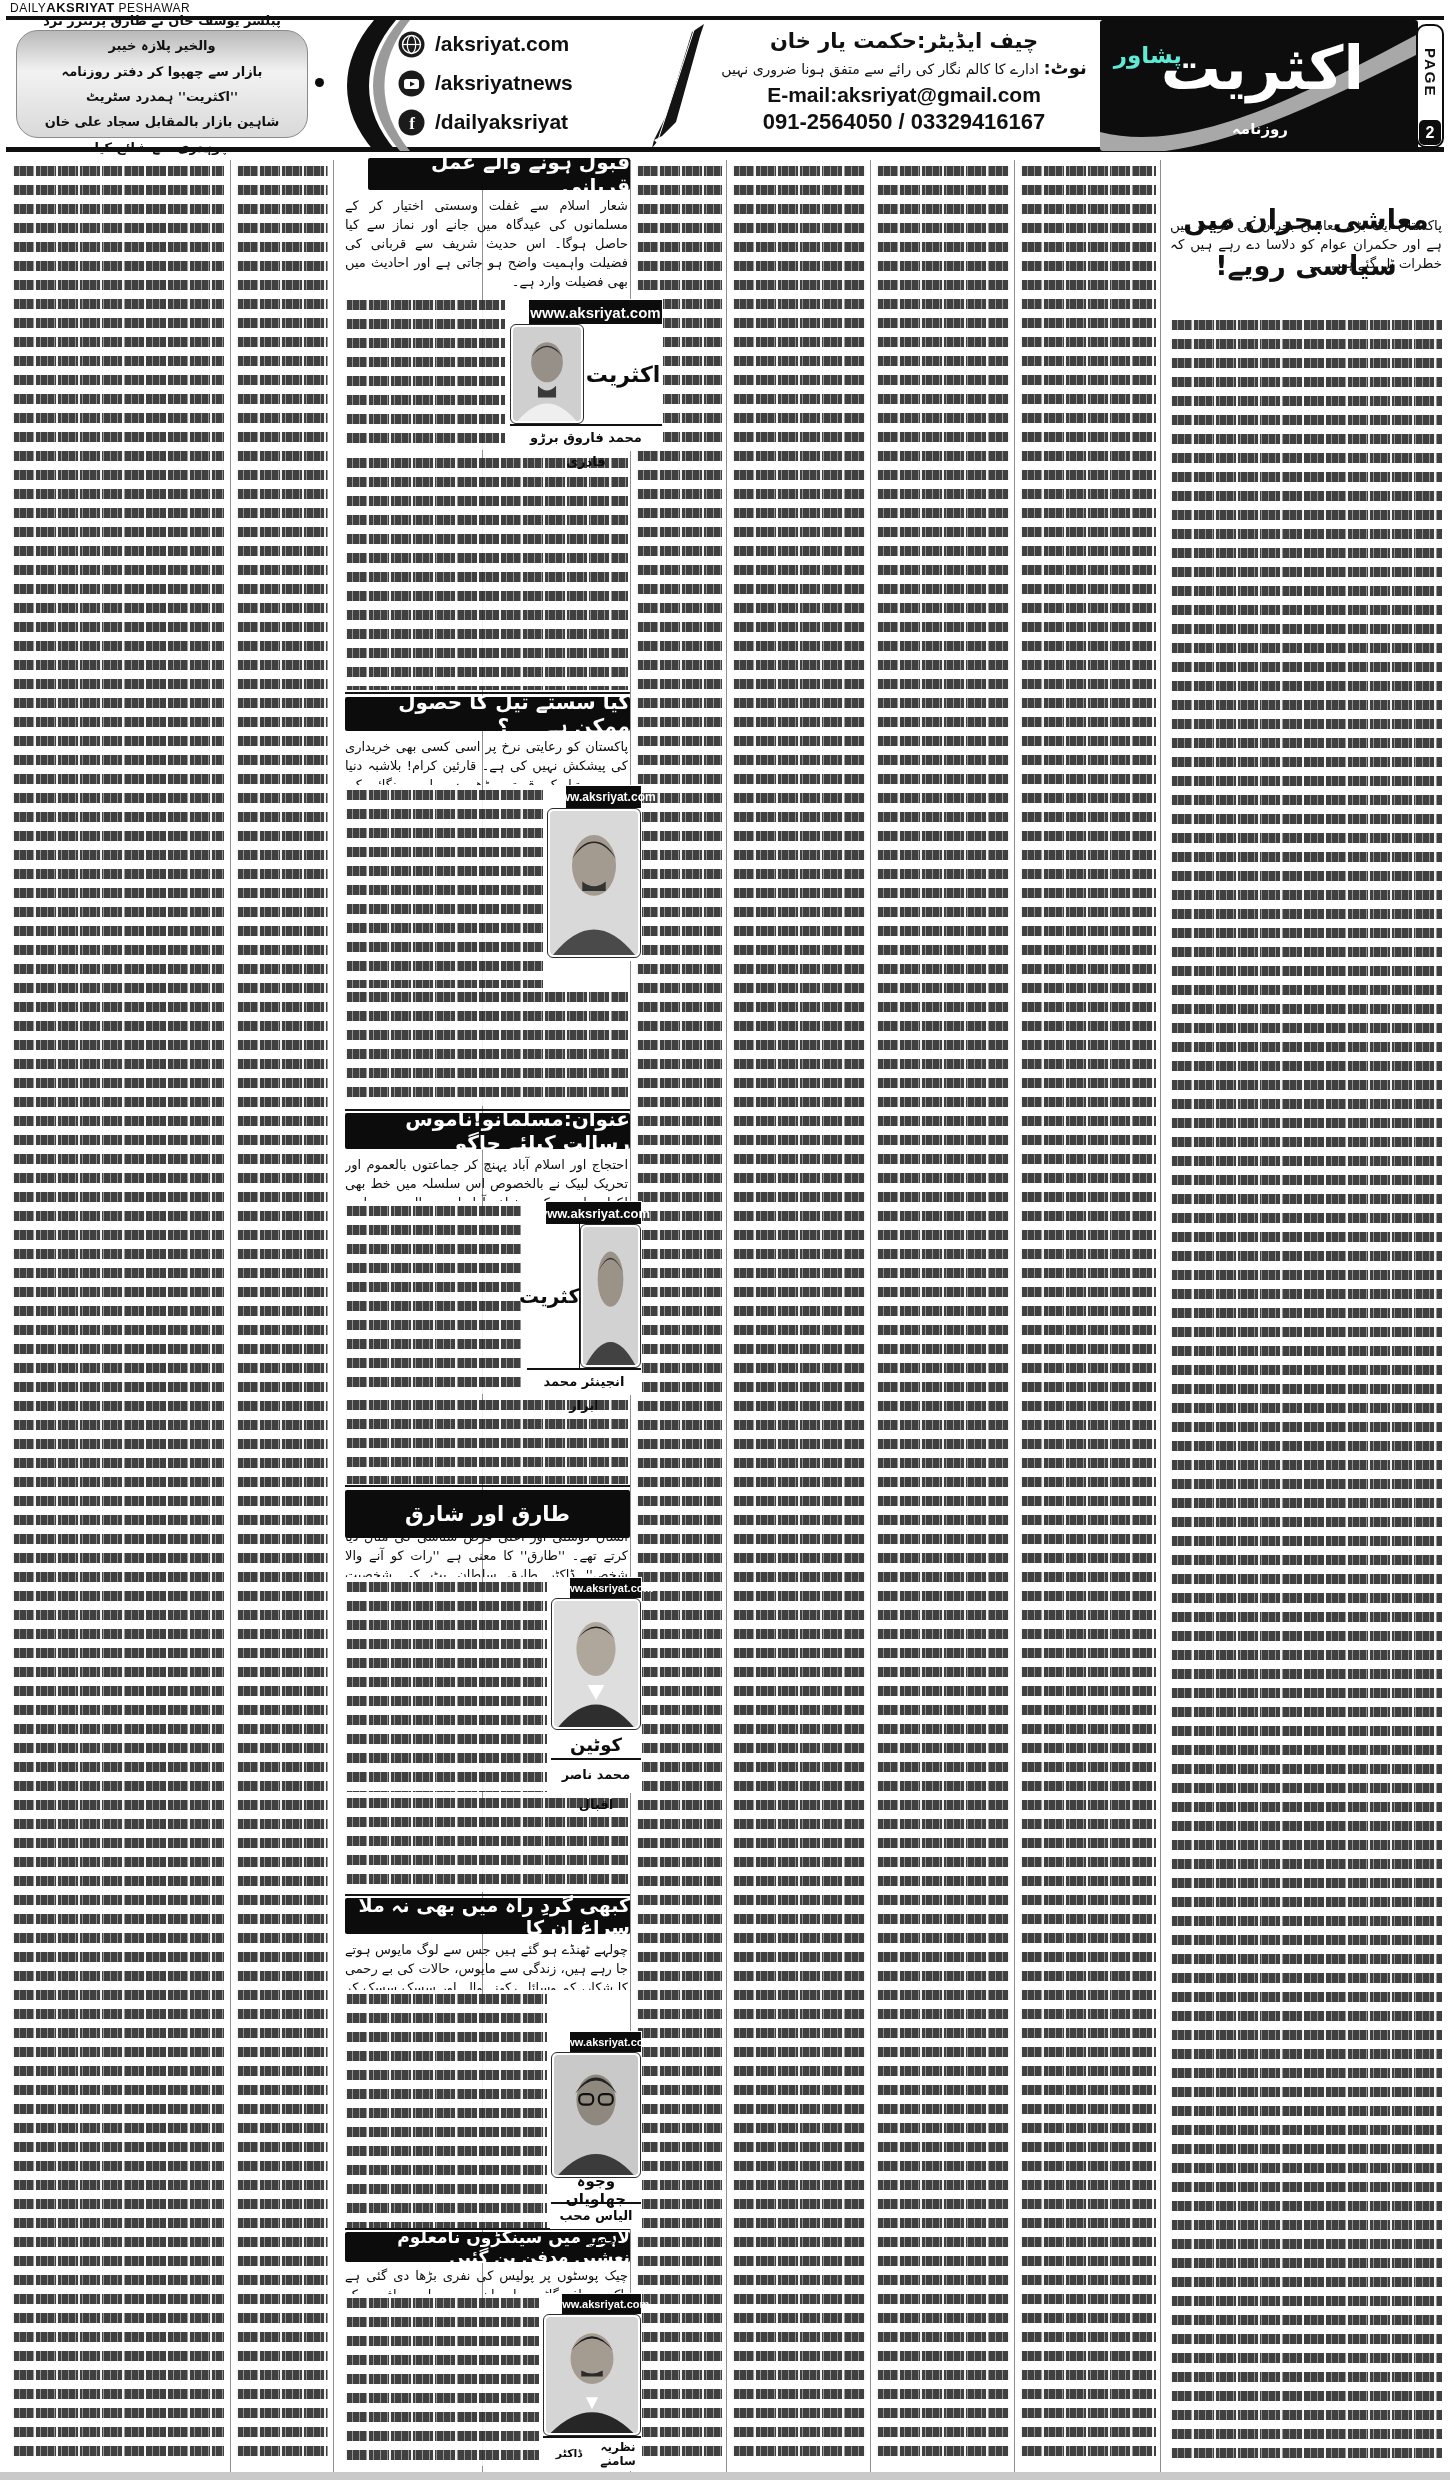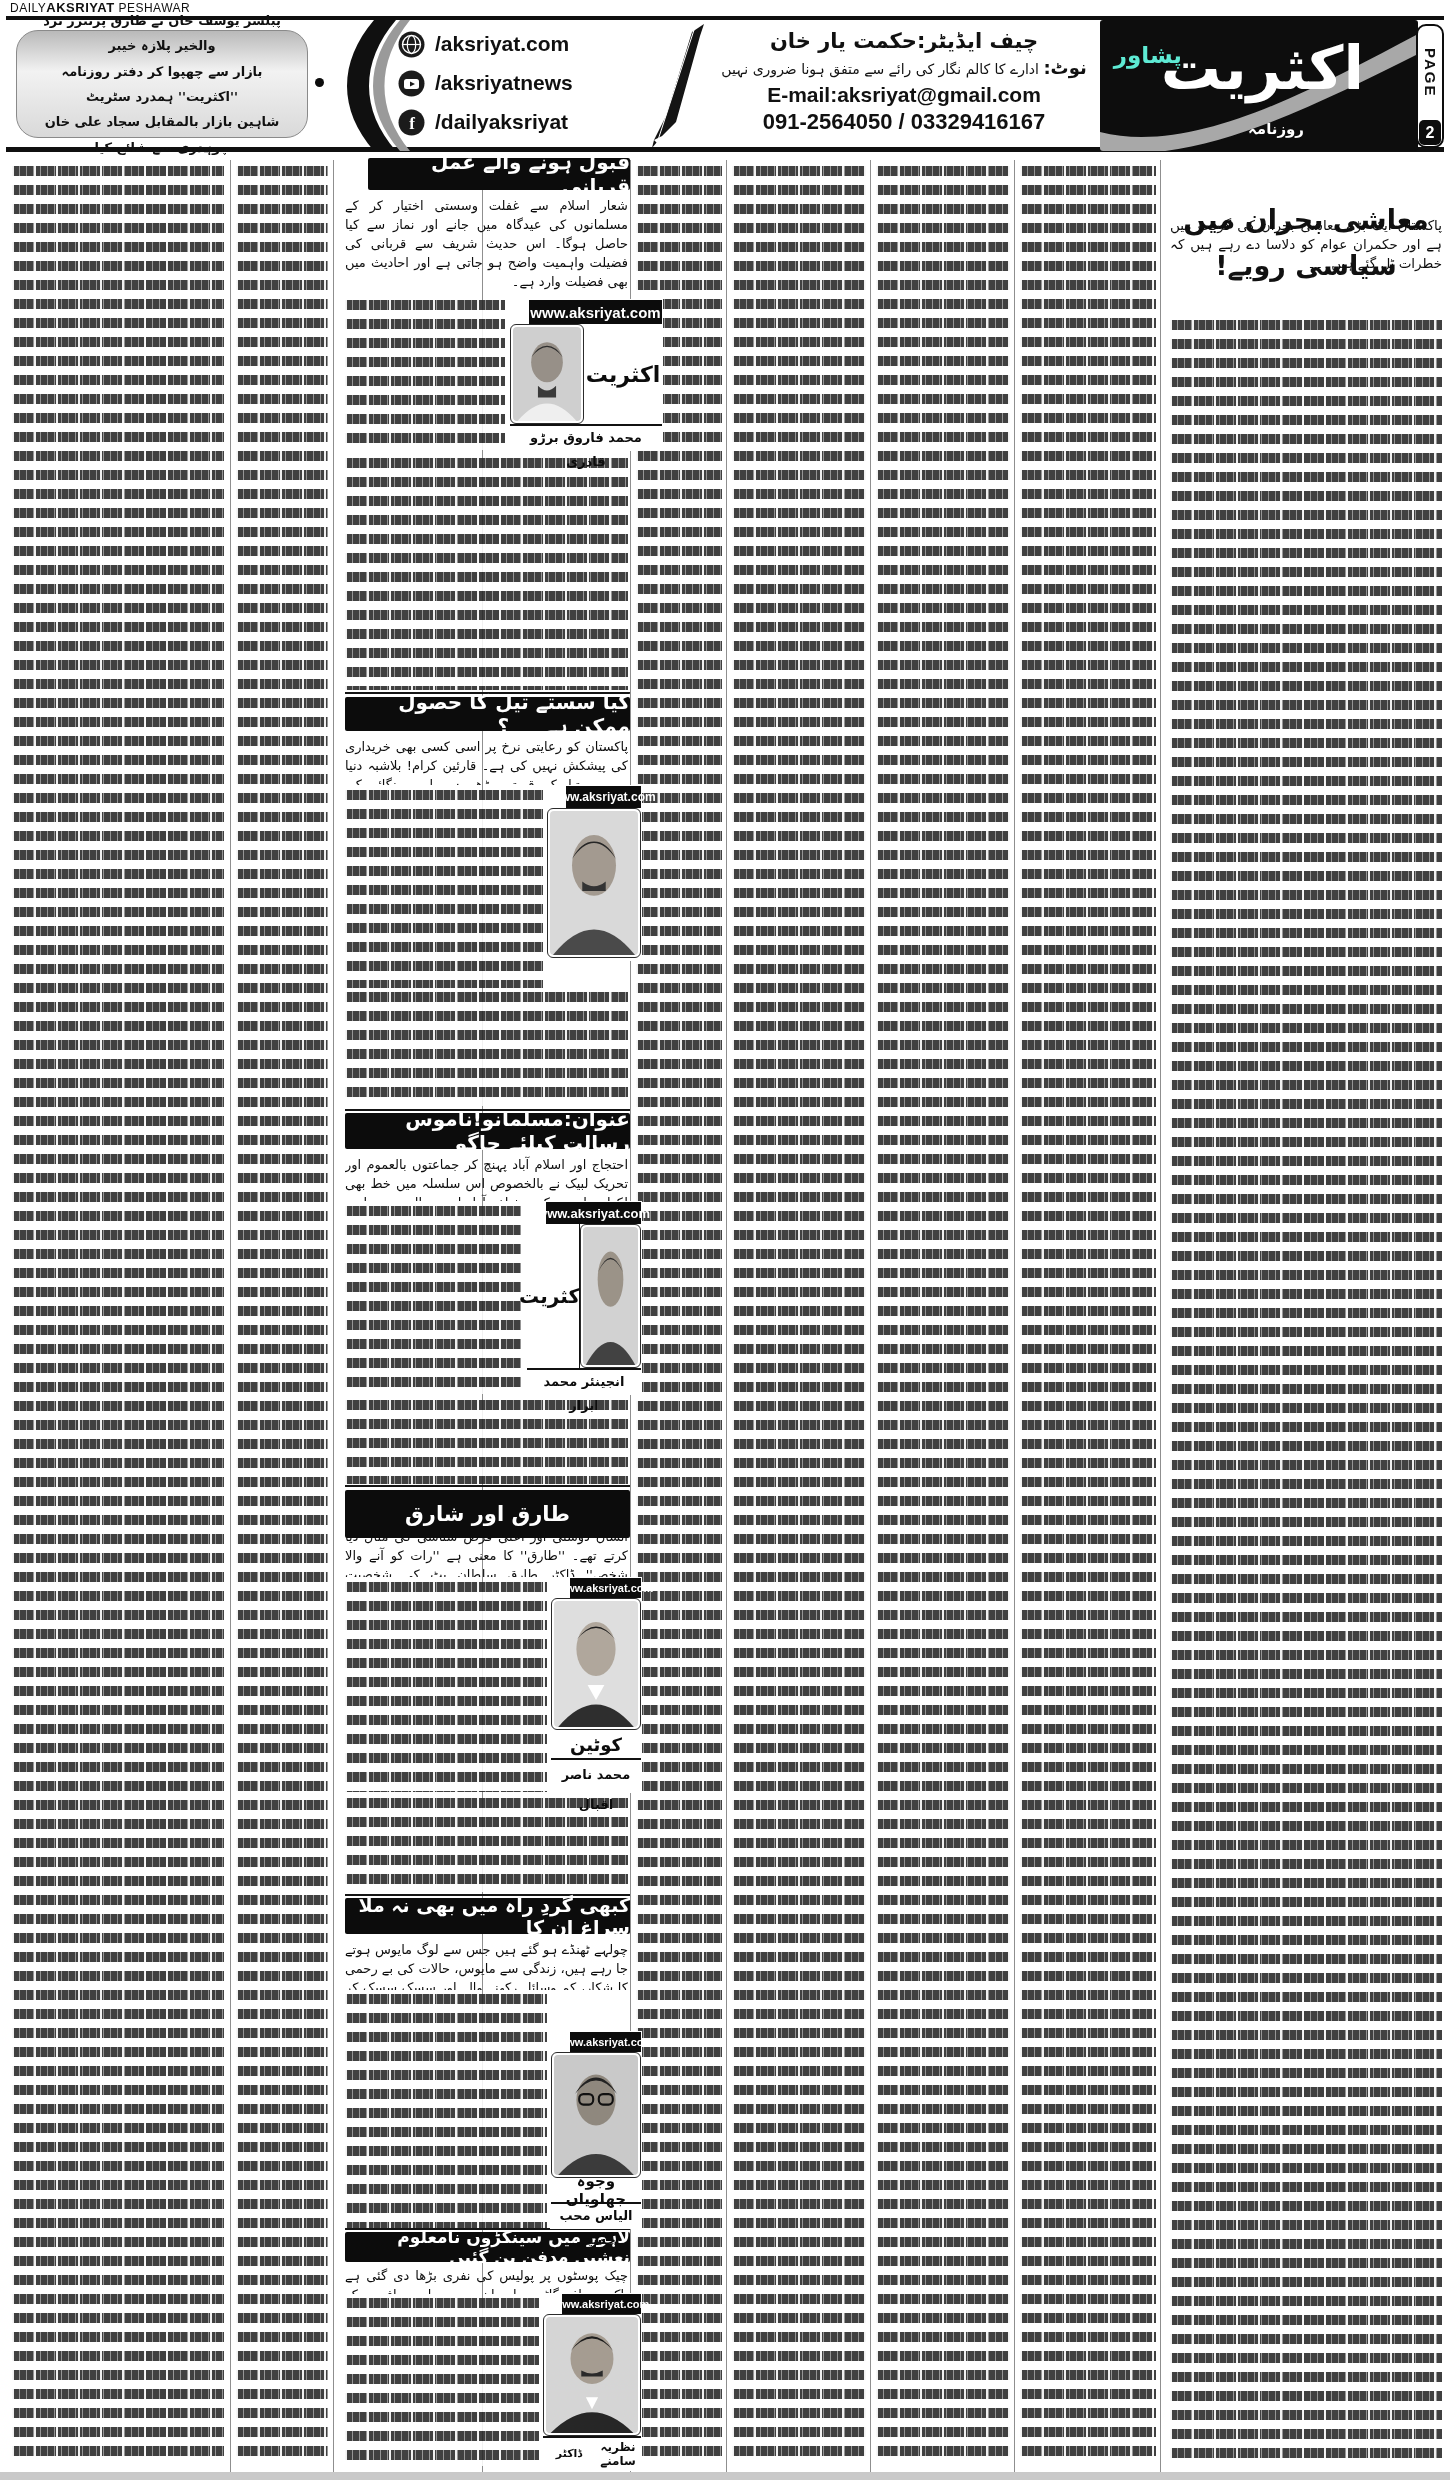--- a/index.html
+++ b/index.html
@@ -27,21 +27,21 @@
   .pen{left:636px;top:4px;}
   .mhcenter{left:702px;top:6px;width:392px;text-align:center;}
   .mh-ed{font-size:21px;font-weight:700;line-height:30px;}
   .mh-note{font-size:14px;line-height:24px;}
   .mh-note b{font-size:18px;}
   .mh-email{font-size:21px;font-weight:700;line-height:27px;}
   .mh-phone{font-size:22px;font-weight:700;line-height:27px;}
   .logobox{left:1094px;top:0;width:318px;height:131px;background:#0d0d0d;border-radius:3px;overflow:hidden;}
   .logo-title{position:absolute;right:54px;top:18px;font-size:60px;font-weight:700;color:#fff;line-height:1;}
   .logo-city{position:absolute;right:236px;top:22px;font-size:23px;font-weight:700;color:#5eead4;}
-  .logo-daily{position:absolute;right:114px;top:100px;font-size:15px;font-weight:700;color:#fff;}
+  .logo-daily{position:absolute;right:130px;top:100px;font-size:15px;font-weight:700;color:#fff;}
   .badge{left:1410px;top:4px;width:28px;height:124px;background:#fff;border:2px solid #0d0d0d;border-radius:10px;
          display:flex;flex-direction:column;align-items:stretch;box-sizing:border-box;overflow:hidden;}
   .badge .word{flex:1;writing-mode:vertical-rl;text-align:center;font-weight:700;font-size:15px;letter-spacing:2px;margin:0 auto;}
   .badge .num{height:25px;background:#0d0d0d;color:#fff;font-weight:700;font-size:16px;
               display:flex;align-items:center;justify-content:center;border-radius:5px;margin:1px;}
 
   
   .vrule{top:160px;height:2312px;width:1px;background:#8f8f8f;}
   .hrule{height:2px;background:#151515;}
 

